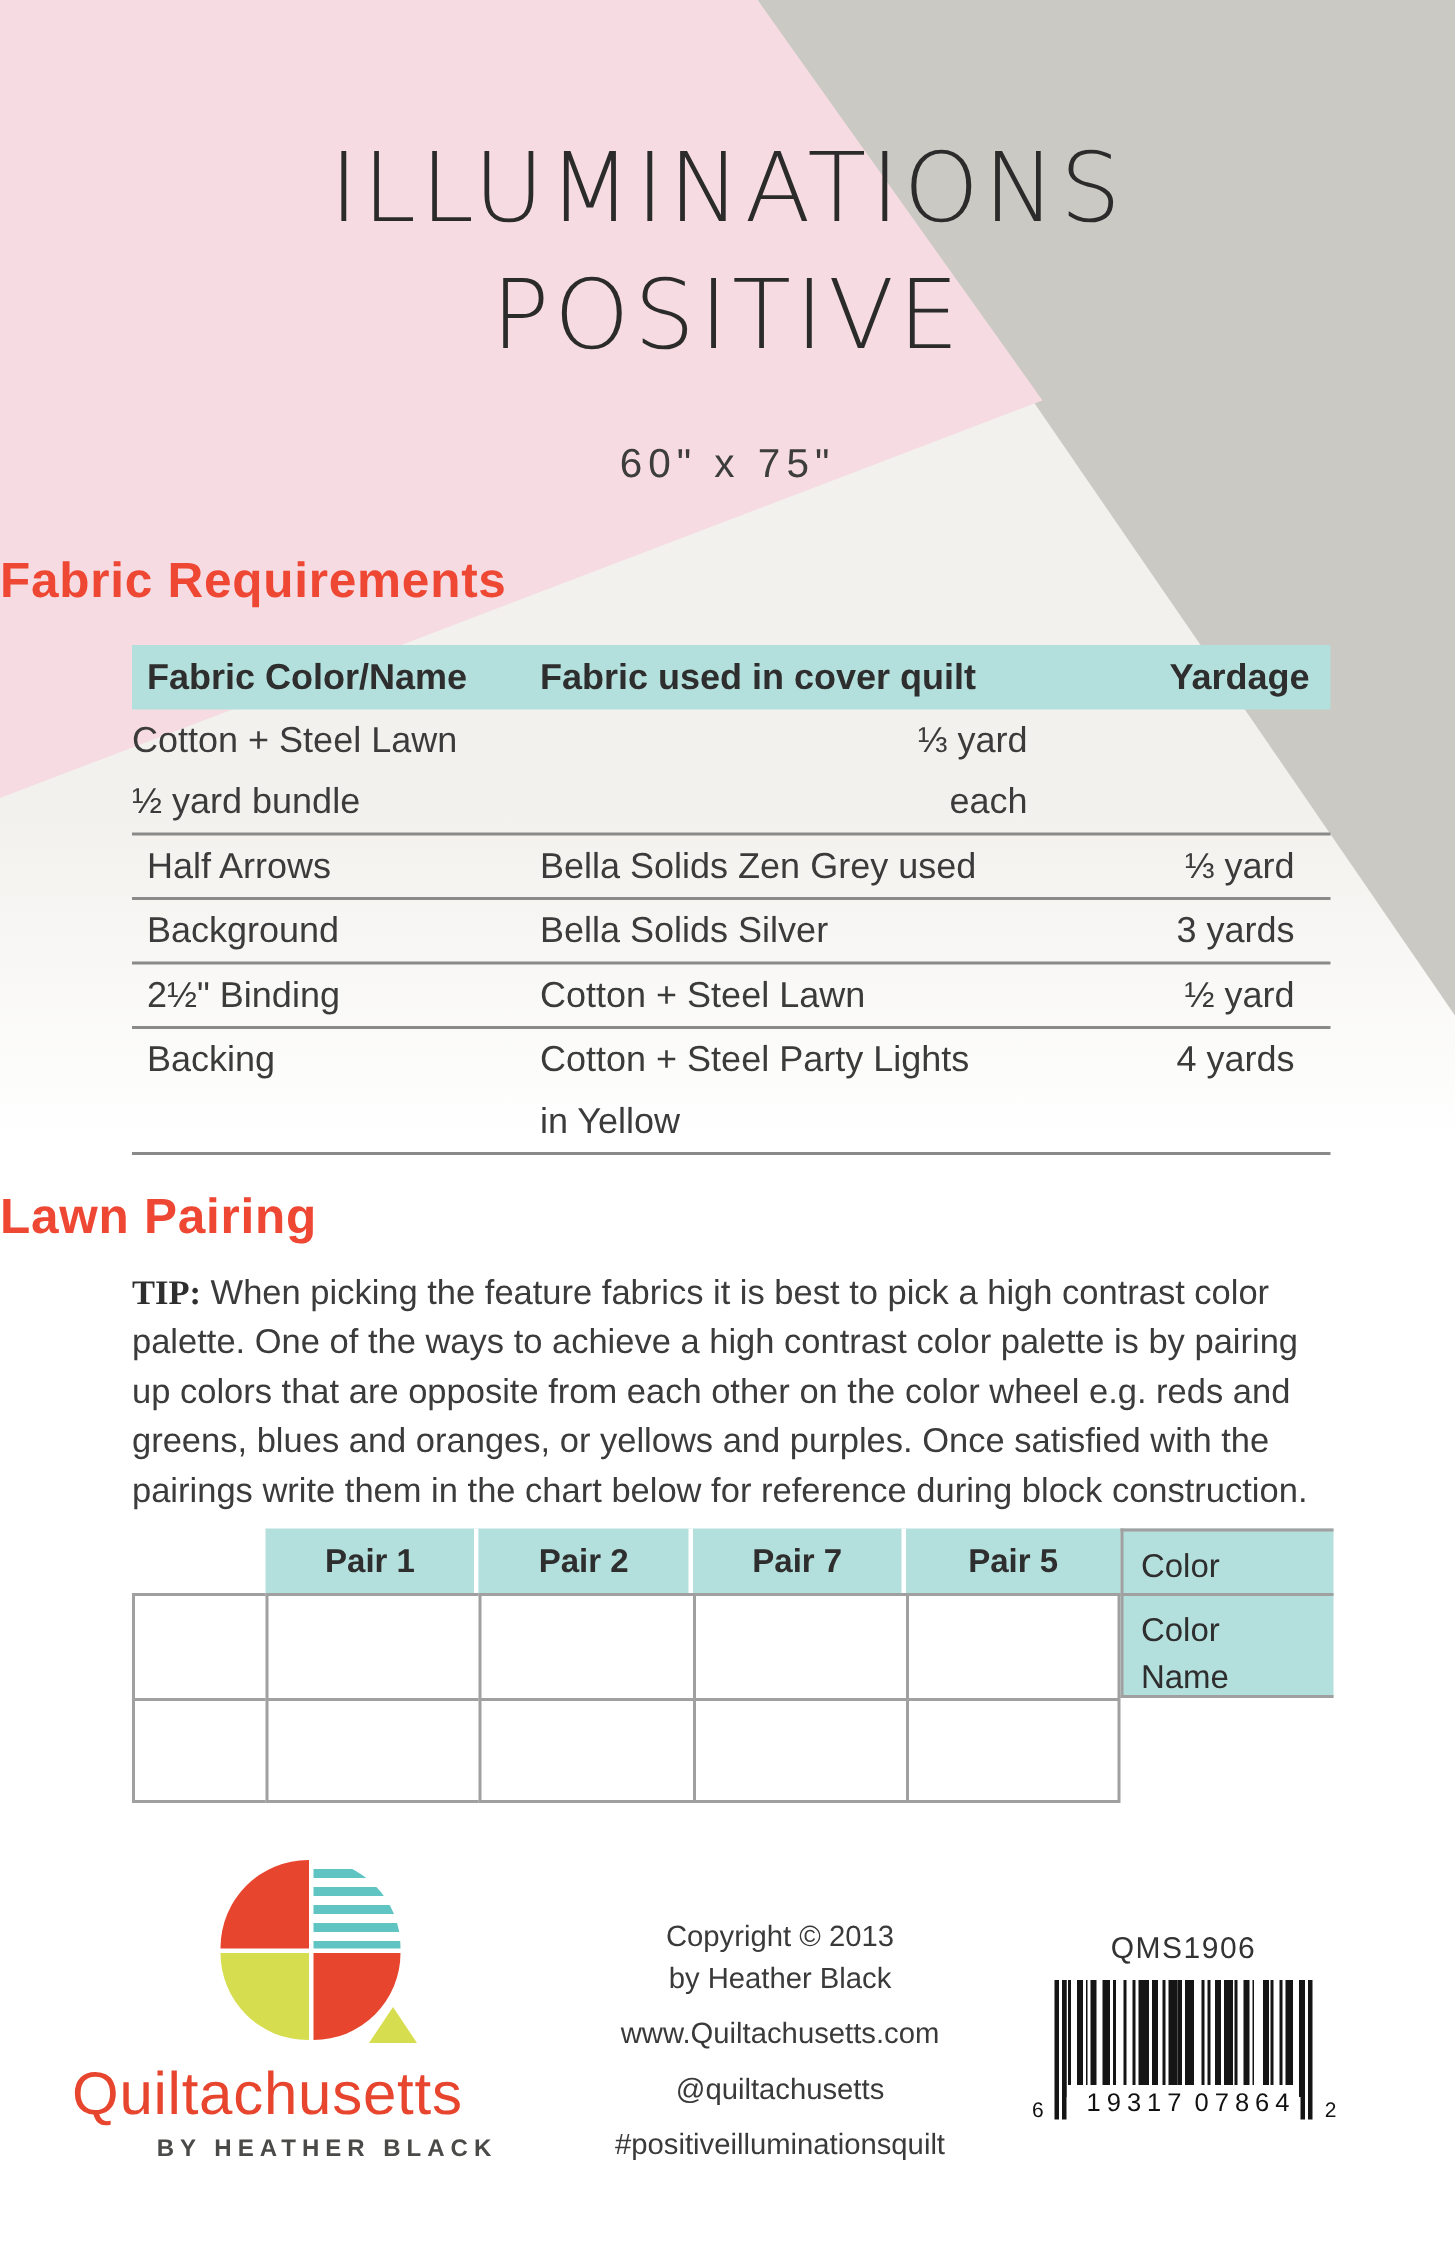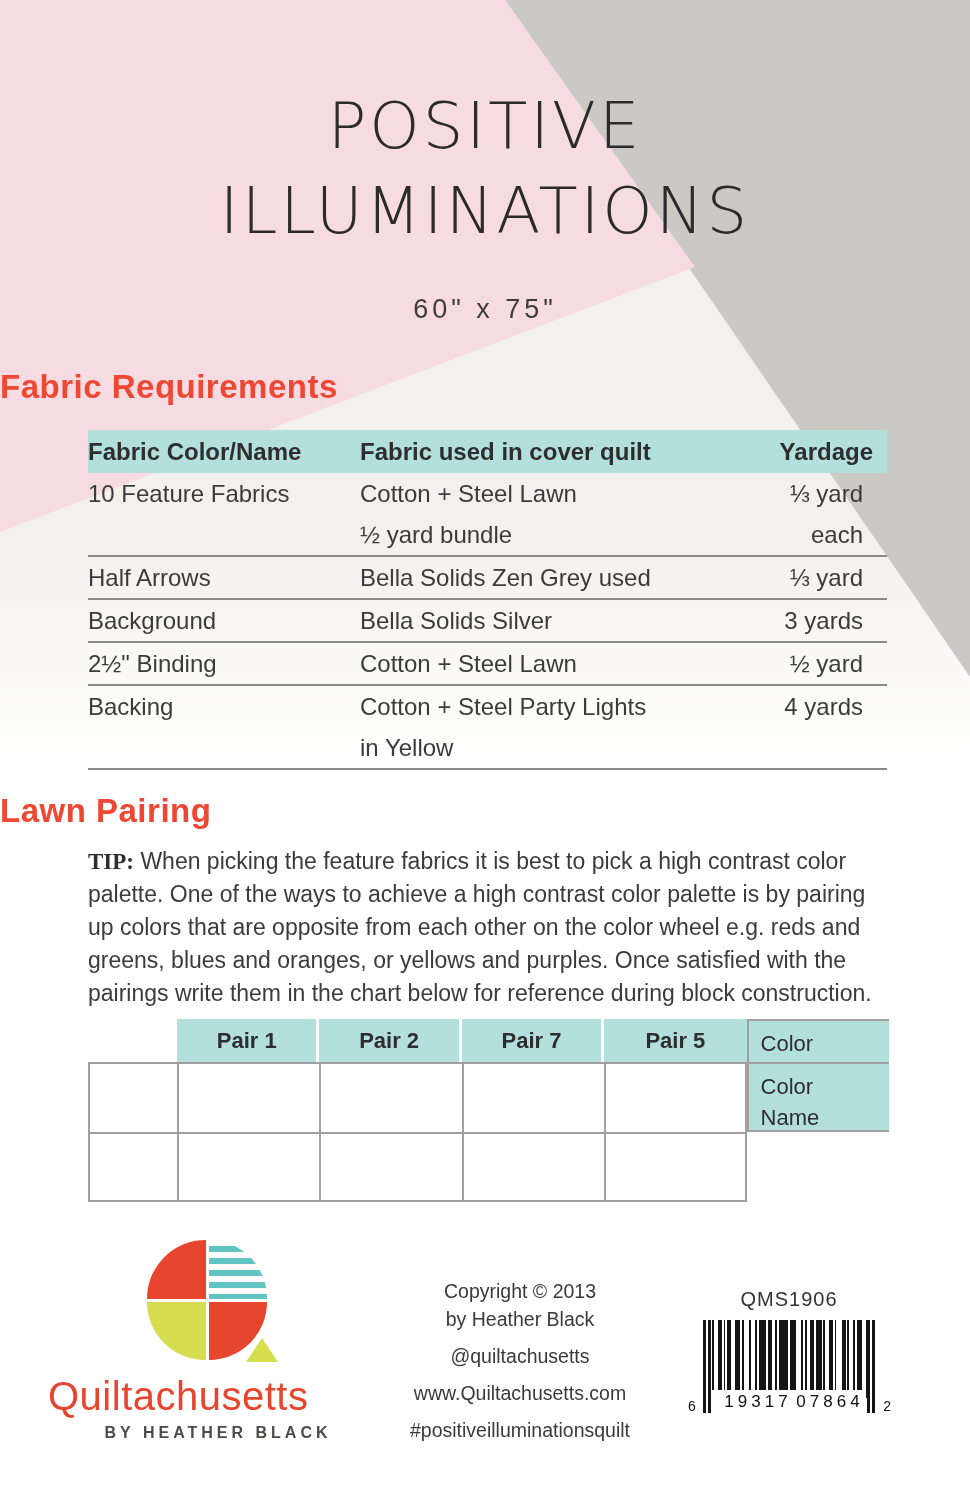--- a/index.html
+++ b/index.html
@@ -24,21 +24,21 @@
   #fabric-heading{top:368px;}
   #pairing-heading{top:792px;}
 
   
   #fabric-table{position:absolute;left:88px;top:430px;width:799px;font-size:24px;color:var(--ink);}
   .ft-grid{display:grid;grid-template-columns:272px 1fr 178px;}
   #ft-head{background:var(--teal);height:43px;align-items:center;font-weight:bold;color:#2e2e2e;}
   .ft-row{line-height:41px;border-top:2px solid var(--rule-gray);}
   .ft-row.first{border-top:none;}
   .ft-row.last{border-bottom:2px solid var(--rule-gray);}
-  .ft-c1{}
+  .ft-c1{padding-left:10px;}
   .ft-c2{white-space:pre-line;}
   .ft-c3{text-align:right;padding-right:24px;white-space:pre-line;}
   #ft-head .ft-c3{padding-right:14px;}
 
   
   #tip{position:absolute;left:88px;top:845px;width:804px;
     font-size:23px;line-height:33px;color:#3b3b3b;}
   #tip b{color:#2e2e2e;font-family:Liberation Serif, serif;}
 
   
@@ -93,35 +93,34 @@
   #bc-lead{left:-10px;} #bc-trail{right:-11px;}
 </style>
 </head>
 <body>
 
 <div id="page">
   <div class="bg" id="bg-gray"></div>
   <div class="bg" id="bg-pink"></div>
 
   <div id="title">
+    <div>ILLUMINATIONS</div>
     <div>POSITIVE</div>
-    <div>ILLUMINATIONS</div>
   </div>
   <div id="dims">60" x 75"</div>
 
   <div id="fabric-heading" class="red-heading">Fabric Requirements</div>
 
   <div id="fabric-table">
     <div id="ft-head" class="ft-grid">
       <div class="ft-c1">Fabric Color/Name</div>
       <div class="ft-c2">Fabric used in cover quilt</div>
       <div class="ft-c3">Yardage</div>
     </div>
     <div class="ft-grid ft-row first">
-      <div class="ft-c1">10 Feature Fabrics</div>
       <div class="ft-c2">Cotton + Steel Lawn
 ½ yard bundle</div>
       <div class="ft-c3">⅓ yard
 each</div>
     </div>
     <div class="ft-grid ft-row">
       <div class="ft-c1">Half Arrows</div>
       <div class="ft-c2">Bella Solids Zen Grey used</div>
       <div class="ft-c3">⅓ yard</div>
     </div>
@@ -177,22 +176,22 @@
     <div class="q" id="q-bl"></div>
     <div class="q" id="q-br"></div>
   </div>
   <div id="logo-tail"></div>
   <div id="brand">Quiltachusetts</div>
   <div id="byline">BY HEATHER BLACK</div>
 
   <div id="footer-text">
     <div class="ln">Copyright © 2013</div>
     <div class="ln">by Heather Black</div>
+    <div class="ln gap">www.Quiltachusetts.com</div>
     <div class="ln gap">@quiltachusetts</div>
-    <div class="ln gap">www.Quiltachusetts.com</div>
     <div class="ln gap">#positiveilluminationsquilt</div>
   </div>
 
   <div id="product-code">QMS1906</div>
   <div id="barcode">
     <div id="barcode-bars">
         <div class="bc-bar" style="left: 0px; width: 5.55px;"></div>
         <div class="bc-bar" style="left: 7.4px; width: 1.85px;"></div>
         <div class="bc-bar" style="left: 12.95px; width: 3.7px;"></div>
         <div class="bc-bar" style="left: 18.5px; width: 1.85px;"></div>

